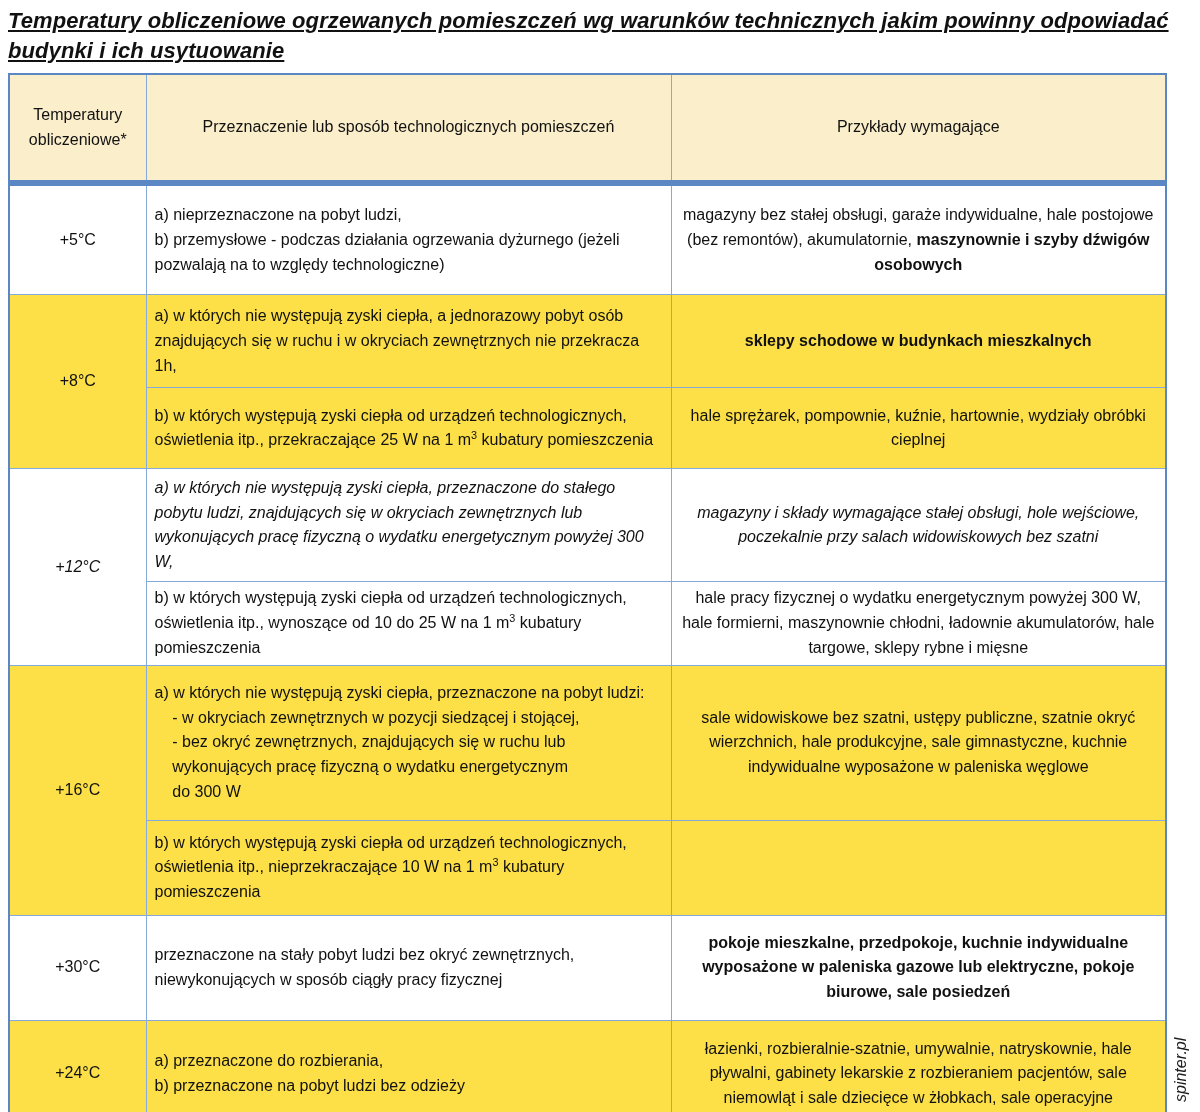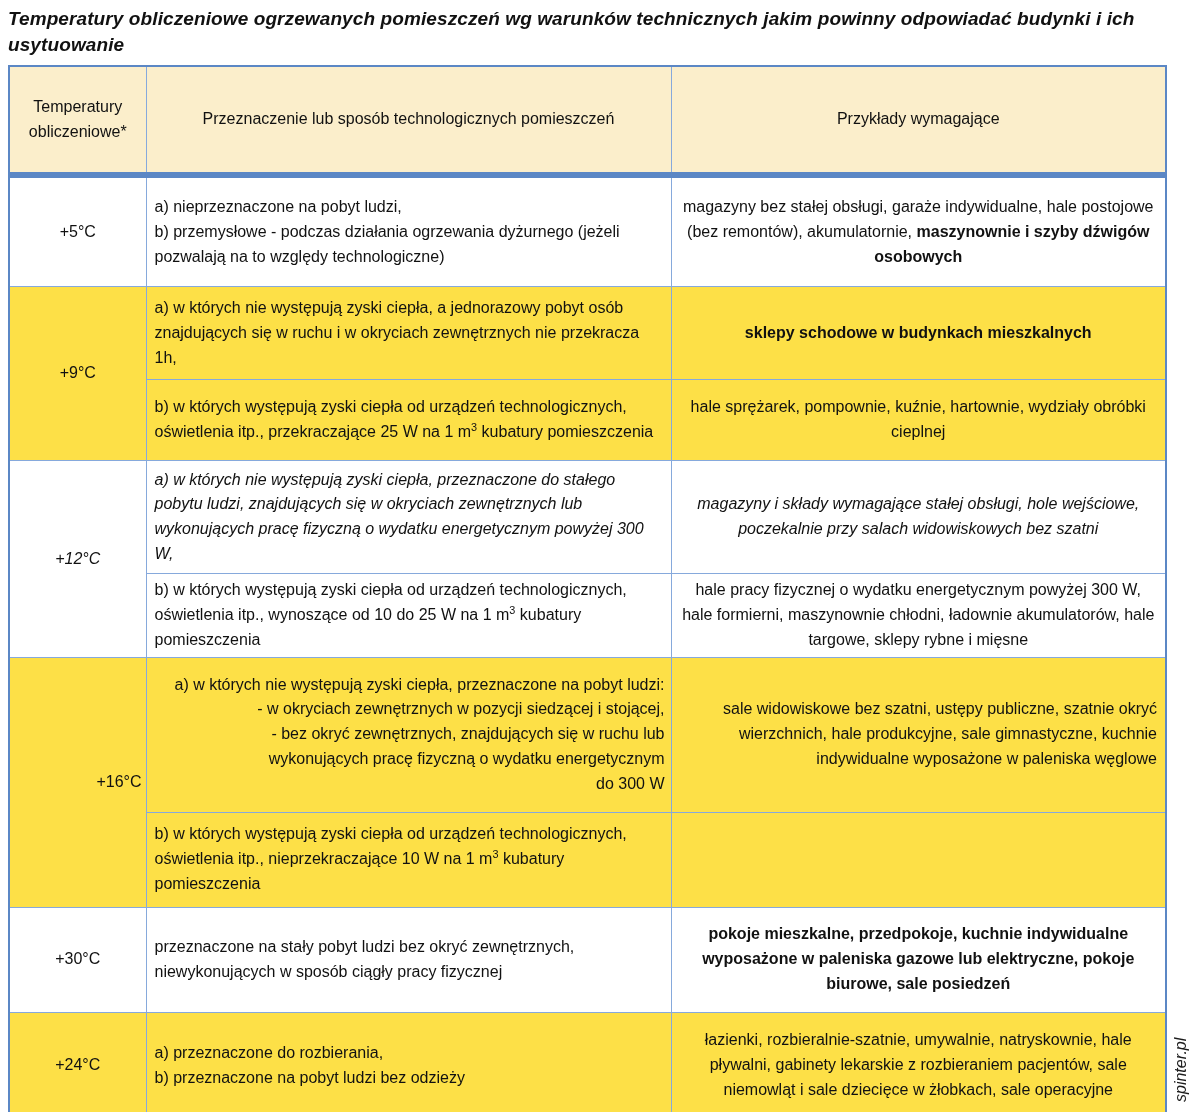--- a/index.html
+++ b/index.html
@@ -9,27 +9,28 @@
     font-family: "Liberation Sans", "DejaVu Sans", sans-serif;
     color: #111111;
   }
   body {
     width: 1200px;
     height: 1112px;
     position: relative;
     overflow: hidden;
   }
   .doc-title {
-    font-size: 19px;
+    font-size: 22px;
     font-weight: bold;
     font-style: italic;
     line-height: 1.35;
     margin: 6px 10px 8px 8px;
     width: 1165px;
     letter-spacing: 0.1px;
+    text-decoration: underline;
   }
   table.temp-table {
     border-collapse: collapse;
     table-layout: fixed;
     margin-left: 8px;
     width: 1157px;
     border: 2px solid #5b87c5;
     border-bottom: 7px solid #5b87c5;
     font-size: 16px;
   }
@@ -69,21 +70,21 @@
   sup.cubic {
     font-size: 0.68em;
     vertical-align: super;
     line-height: 0;
   }
   tr.r5  td { height: 100px; }
   tr.r8a  td { height: 84px; }
   tr.r8b  td { height: 72px; }
   tr.r12a td { height: 104px; font-style: italic; }
   tr.r12b td { height: 74px; }
-  tr.r16a td { height: 146px; text-align: right; }
+  tr.r16a td { height: 146px; }
   tr.r16b td { height: 86px; }
   tr.r20 td { height: 96px; }
   tr.r24 td { height: 98px; }
   td.footnote {
     background: #fbeecb;
     border-top: 6px solid #5b87c5;
     height: 62px;
     padding: 4px 10px 6px 8px;
     text-align: left;
     line-height: 1.6;
@@ -121,21 +122,21 @@
   <tbody>
 
     <tr class="r5">
       <td class="temp bg-w">+5°C</td>
       <td class="purpose bg-w">a) nieprzeznaczone na pobyt ludzi,
 b) przemysłowe - podczas działania ogrzewania dyżurnego (jeżeli pozwalają na to względy technologiczne)</td>
       <td class="examples bg-w"><span>magazyny bez stałej obsługi, garaże indywidualne, hale postojowe (bez remontów), akumulatornie, </span><span class="bold">maszynownie i szyby dźwigów osobowych</span></td>
     </tr>
 
     <tr class="r8a">
-      <td class="temp bg-b" rowspan="2">+9°C</td>
+      <td class="temp bg-b" rowspan="2">+8°C</td>
       <td class="purpose bg-b">a) w których nie występują zyski ciepła, a jednorazowy pobyt osób znajdujących się w ruchu i w okryciach zewnętrznych nie przekracza 1h,</td>
       <td class="examples bg-b"><span class="bold">sklepy schodowe w budynkach mieszkalnych</span></td>
     </tr>
     <tr class="r8b">
       <td class="purpose bg-b"><span>b) w których występują zyski ciepła od urządzeń technologicznych, oświetlenia itp., przekraczające 25 W na 1 m</span><sup class="cubic">3</sup><span> kubatury pomieszczenia</span></td>
       <td class="examples bg-b"><span>hale sprężarek, pompownie, kuźnie, hartownie, wydziały obróbki cieplnej</span></td>
     </tr>
 
     <tr class="r12a">
       <td class="temp bg-w" rowspan="2">+12°C</td>

